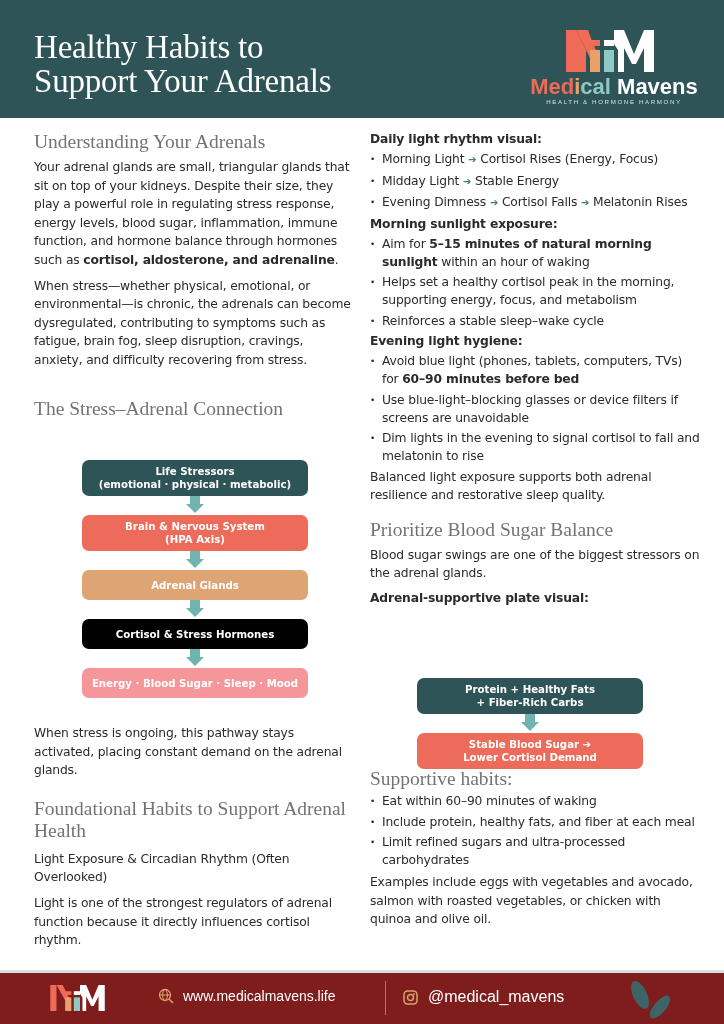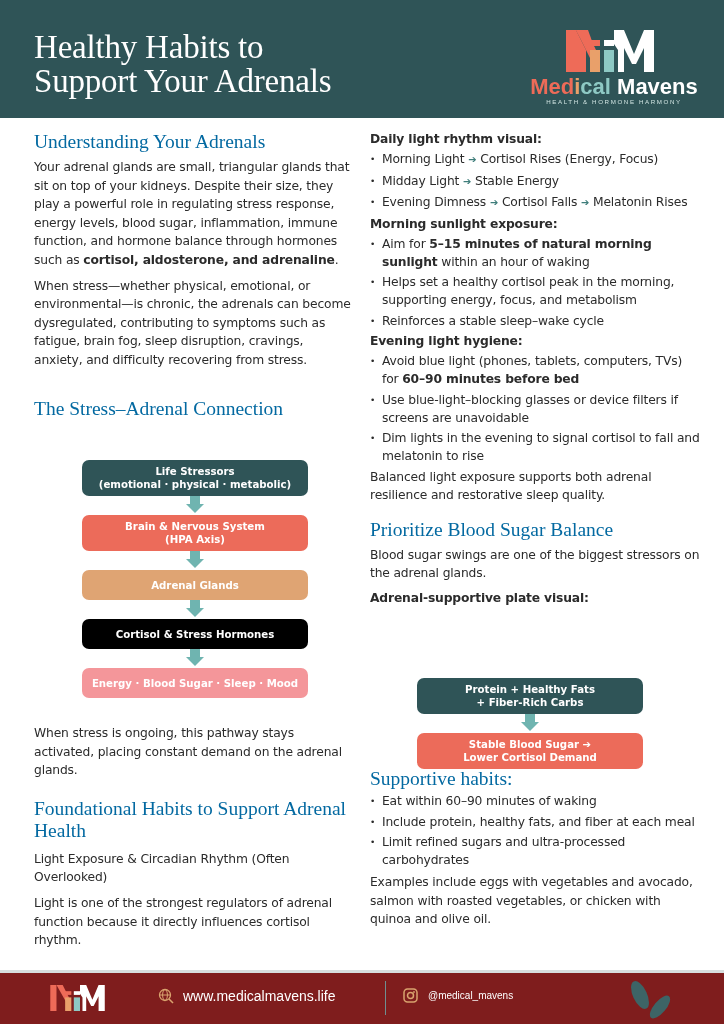--- a/index.html
+++ b/index.html
@@ -14,21 +14,21 @@
   .brand-name .b1 { color: #ee6b58; }
   .brand-name .b2 { color: #e9a06a; }
   .brand-name .b3 { color: #8ec9c4; }
   .brand-name .b4 { color: #ffffff; }
   .brand-tag { position: absolute; left: 0; top: 70px; width: 172px; text-align: center; color: #cfe3e1; font-family: "Liberation Sans", sans-serif; font-size: 6.2px; letter-spacing: 1.6px; }
 
   .col { position: absolute; top: 128px; }
   .col-left { left: 34px; width: 320px; }
   .col-right { left: 370px; width: 330px; }
 
-  .h2 { font-family: "Liberation Serif", serif; color: #0369a1; font-size: 19.5px; line-height: 22px; }
+  .h2 { font-family: "Liberation Serif", serif; color: #737373; font-size: 19.5px; line-height: 22px; }
   .p { font-size: 12.3px; line-height: 18.6px; color: #2b2b2b; letter-spacing: -0.15px; }
   .p b, .li b { font-weight: bold; }
   .sub { font-size: 12.3px; font-weight: bold; line-height: 18px; color: #2b2b2b; letter-spacing: -0.15px; }
   .ul { list-style: none; }
   .li { position: relative; padding-left: 12px; font-size: 12.3px; line-height: 18px; color: #2b2b2b; letter-spacing: -0.15px; margin-bottom: 2.5px; }
   .li::before { content: "\2022"; position: absolute; left: 0; top: 0; font-size: 9px; color: #2b2b2b; }
   .arrow { color: #3e7d7a; font-size: 10px; }
 
   .flow { position: absolute; left: 82px; top: 460px; width: 226px; }
   .fbox { width: 226px; border-radius: 7px; color: #fff; font-weight: bold; font-size: 10.2px; line-height: 13px; text-align: center; display: flex; flex-direction: column; justify-content: center; }
@@ -36,21 +36,21 @@
   .farrow::before { content: ""; position: absolute; left: 108px; top: 0; width: 10px; height: 9px; background: #6fb4b0; }
   .farrow::after { content: ""; position: absolute; left: 104px; top: 8px; border-left: 9px solid transparent; border-right: 9px solid transparent; border-top: 9px solid #6fb4b0; }
 
   .plate { position: absolute; left: 417px; top: 666px; width: 226px; }
 
   .footer { position: absolute; left: 0; top: 973px; width: 724px; height: 51px; background: #7f1d1d; }
   .footer-line { position: absolute; left: 0; top: 970px; width: 724px; height: 3px; background: #d7dddd; }
   .f-mm { position: absolute; left: 50px; top: 12px; width: 60px; height: 26px; }
   .f-web { position: absolute; left: 158px; top: 15px; display: flex; align-items: center; color: #ffffff; font-size: 14px; font-family: "Liberation Sans", sans-serif; }
   .f-div { position: absolute; left: 385px; top: 8px; width: 1px; height: 34px; background: #6f8f90; }
-  .f-ig { position: absolute; left: 403px; top: 15px; display: flex; align-items: center; color: #ffffff; font-size: 10px; font-family: "Liberation Sans", sans-serif; }
+  .f-ig { position: absolute; left: 403px; top: 15px; display: flex; align-items: center; color: #ffffff; font-size: 16px; font-family: "Liberation Sans", sans-serif; }
   .f-leaf { position: absolute; left: 622px; top: 6px; width: 60px; height: 42px; }
 </style>
 </head>
 <body>
 
 <div class="header">
   <div class="header-title">
     <div>Healthy Habits to</div>
     <div>Support Your Adrenals</div>
   </div>

